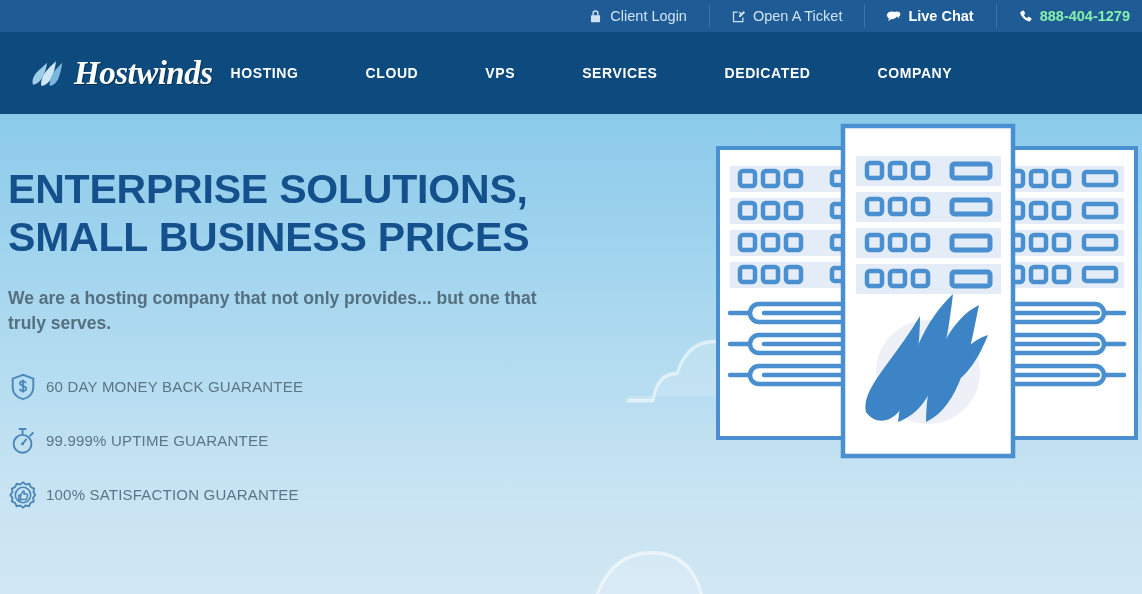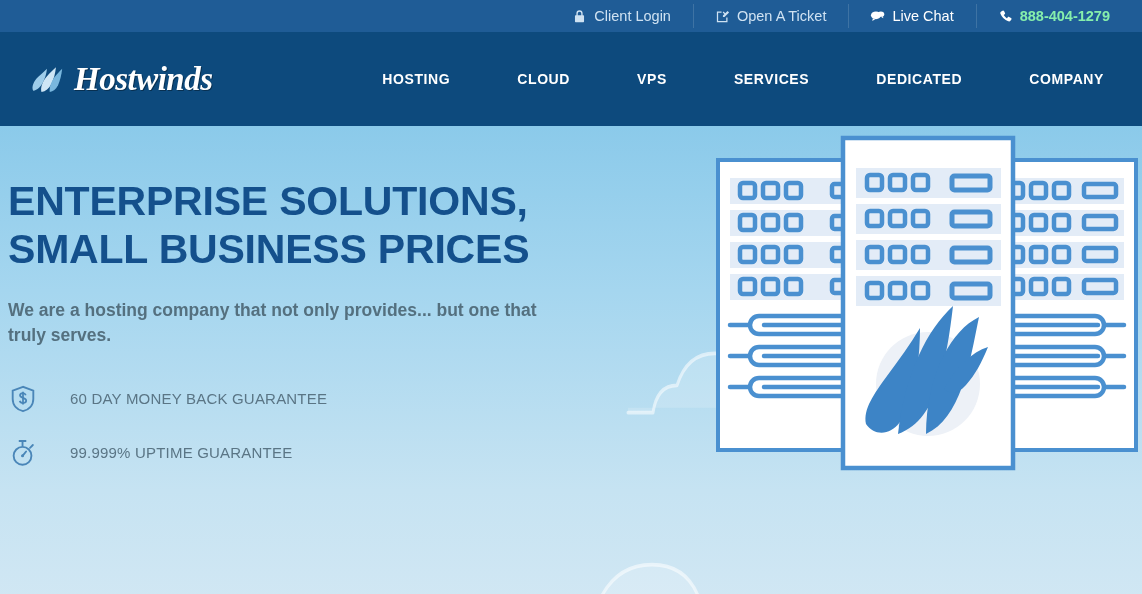--- a/index.html
+++ b/index.html
@@ -12,21 +12,21 @@
     background: #dcebf5;
   }
 
   
   #top-bar {
     height: 32px;
     background: #1f5c96;
     display: flex;
     align-items: center;
     justify-content: flex-end;
-    padding-right: 32px;
+    padding-right: 12px;
   }
   .top-link {
     display: flex;
     align-items: center;
     gap: 7px;
     color: #cfe2f2;
     font-size: 14.5px;
     line-height: 1;
     padding: 0 22px;
     height: 32px;
@@ -36,31 +36,30 @@
     white-space: nowrap;
   }
   .top-link + .top-link::before {
     content: "";
     position: absolute;
     left: 0; top: 4px;
     width: 1px; height: 24px;
     background: rgba(255,255,255,0.14);
   }
   .top-link.phone { color: #86efac; font-weight: bold; padding-right: 0; }
-  .top-link.chat  { color: #ffffff; font-weight: normal; }
+  .top-link.chat  { color: #ffffff; font-weight: bold; }
   .top-ico { display: inline-flex; width: 15px; height: 15px; flex: 0 0 auto; }
   .top-ico svg { width: 100%; height: 100%; display: block; }
 
   
   #main-header {
-    height: 94px;
+    height: 82px;
     background: #0d4a7d;
     display: flex;
     align-items: center;
-    justify-content: space-between;
     padding: 0 20px 0 26px;
     position: relative;
   }
   #logo { display: flex; align-items: center; gap: 6px; cursor: pointer; }
   #logo-mark { width: 42px; height: 40px; flex: 0 0 auto; }
   #logo-mark svg { width: 100%; height: 100%; display: block; }
   #logo-text {
     color: #ffffff;
     font-family: "Liberation Serif", serif;
     font-style: italic;
@@ -124,21 +123,20 @@
     height: 40px;
     margin-bottom: 14px;
   }
   .g-ico { width: 30px; height: 30px; flex: 0 0 auto; }
   .g-ico svg { width: 100%; height: 100%; display: block; }
   .g-label {
     color: #5a7585;
     font-size: 15px;
     letter-spacing: 0.2px;
     white-space: nowrap;
-    margin-left: 24px;
   }
 
   #servers {
     position: absolute;
     right: 0; top: 8px;
     width: 430px; height: 360px;
     z-index: 2;
   }
 </style>
 </head>
@@ -347,17 +345,28 @@
             <circle cx="15.5" cy="19" r="9.5"></circle>
             <path d="M11.5 3.2h8M15.5 3.2v5.8"></path>
             <path d="M23.5 10.5l3-3" stroke-linecap="round"></path>
             <path d="M15.5 19l3.8-4.6" stroke-linecap="round"></path>
             <circle cx="15.5" cy="19" r="1.6" fill="#4a86b8" stroke="none"></circle>
           </svg>
         </span>
         <span class="g-label">99.999% UPTIME GUARANTEE</span>
       </div>
 
+      <div class="guarantee">
+        <span class="g-ico">
+          <svg viewBox="0 0 32 32" fill="none" stroke="#4a86b8" stroke-width="2">
+            <path d="M16 2.5l3.1 2.2 3.7-.6 1.6 3.4 3.4 1.6-.6 3.7L29 16l-2.2 3.2.6 3.7-3.4 1.6-1.6 3.4-3.7-.6L16 29.5l-3.1-2.2-3.7.6-1.6-3.4-3.4-1.6.6-3.7L2.6 16l2.2-3.2-.6-3.7 3.4-1.6 1.6-3.4 3.7.6z"></path>
+            <circle cx="16" cy="16" r="8.2" stroke-width="1.7"></circle>
+            <path d="M13.4 16.2v5.1h-1.9v-5.1z" stroke-width="1.6"></path>
+            <path d="M13.4 16.5l2.5-4.4c.2-.4.8-.5 1.1-.2.3.3.5.7.4 1.1l-.4 2h3c.6 0 1 .5.9 1.1l-.8 3.6c-.1.6-.6 1-1.2 1h-5.5" stroke-width="1.6" stroke-linejoin="round"></path>
+          </svg>
+        </span>
+        <span class="g-label">100% SATISFACTION GUARANTEE</span>
+      </div>
 
     </div>
   </div>
 
 </div>
 
 </body></html>

